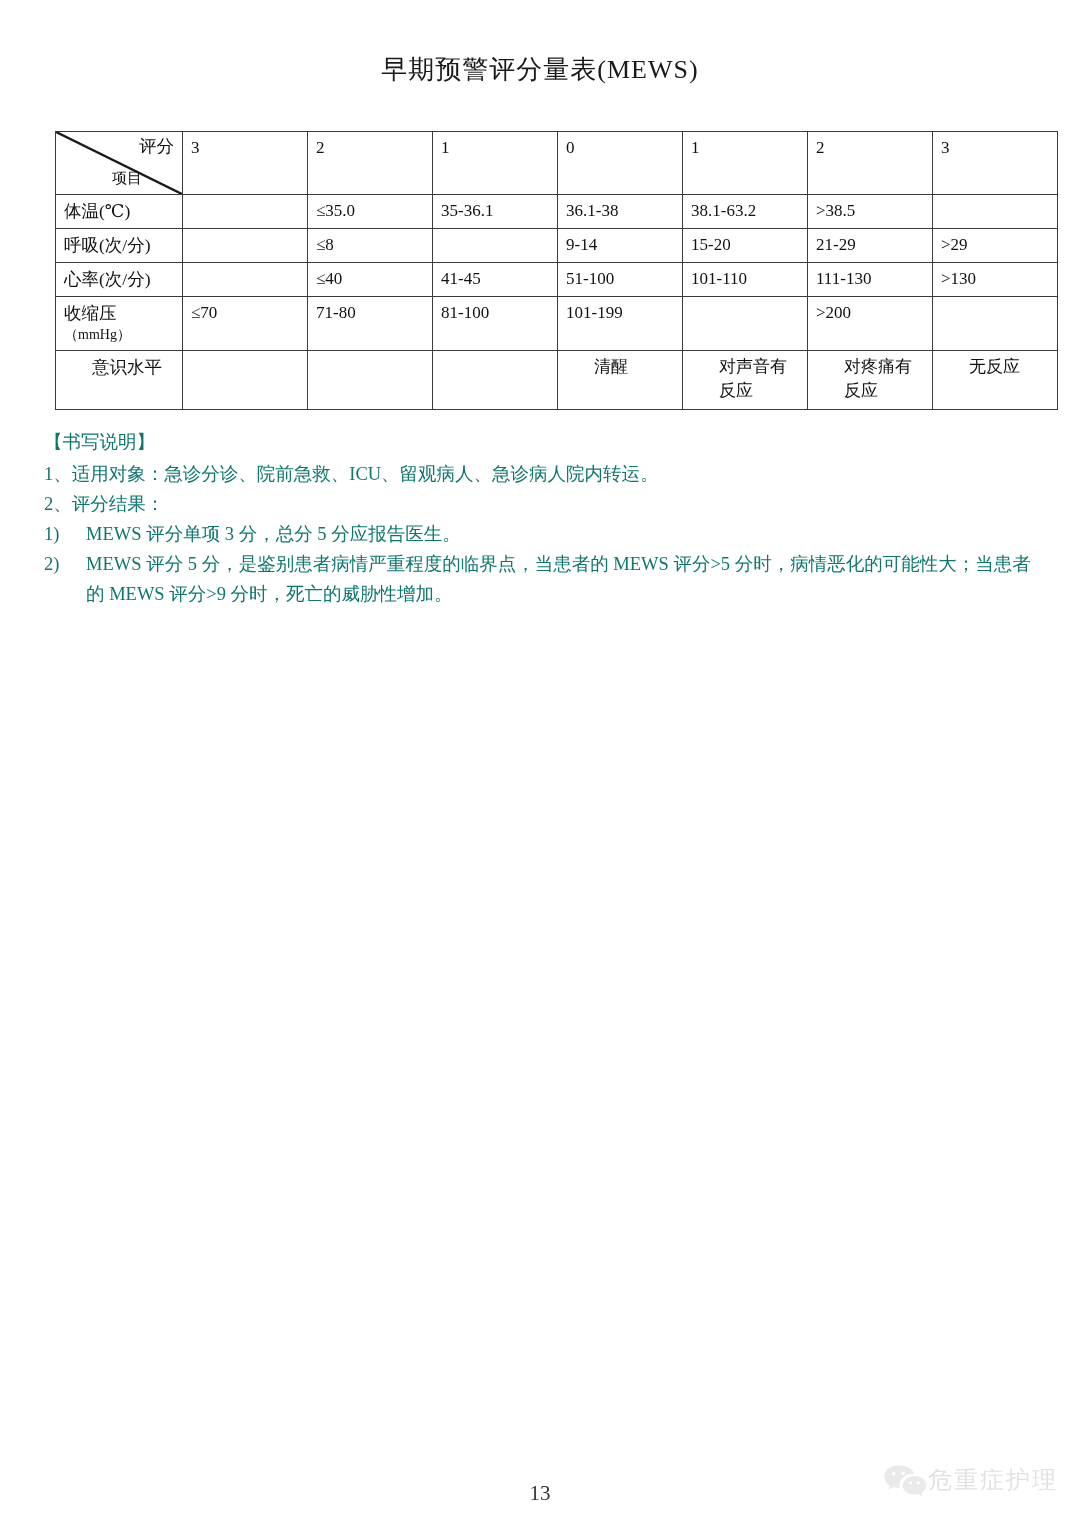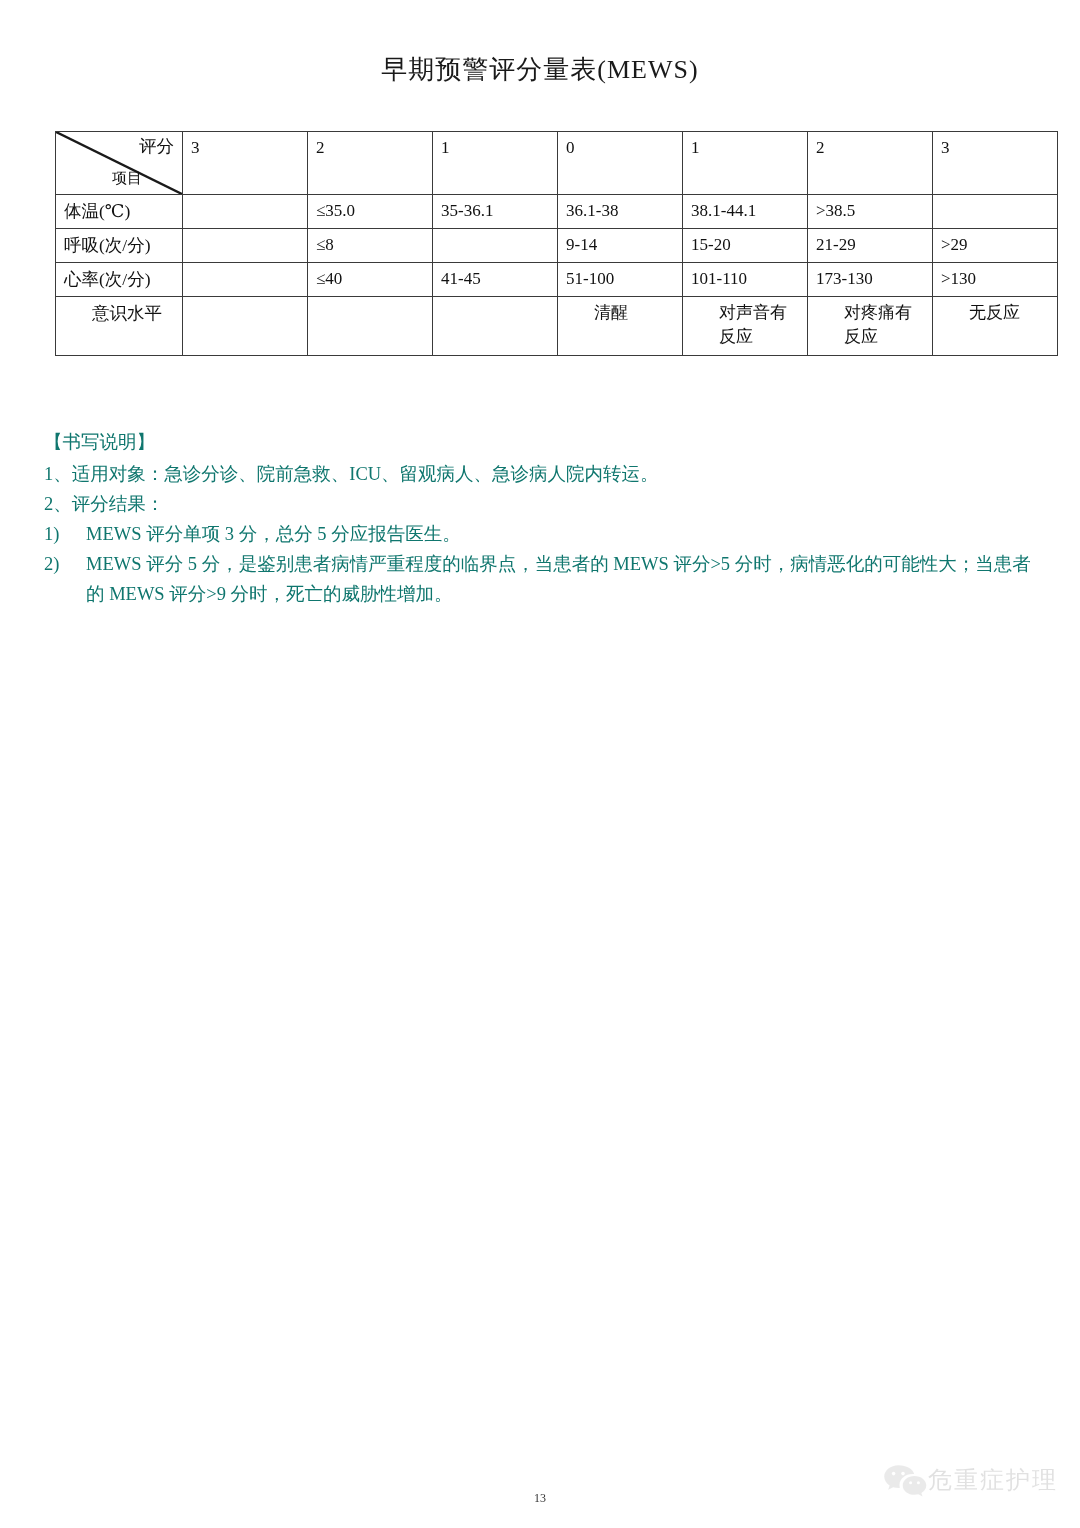--- a/index.html
+++ b/index.html
@@ -129,21 +129,21 @@
     flex: 1 1 auto;
   }
 
   
   .page-number {
     position: absolute;
     bottom: 22px;
     left: 0;
     width: 1080px;
     text-align: center;
-    font-size: 12px;
+    font-size: 21px;
     color: #333;
   }
 
   .watermark {
     position: absolute;
     right: 22px;
     bottom: 30px;
     display: flex;
     align-items: center;
     opacity: 0.42;
@@ -195,21 +195,21 @@
         <td>2</td>
         <td>3</td>
       </tr>
 
       <tr class="r-temp">
         <td class="label-cell">体温(℃)</td>
         <td></td>
         <td>≤35.0</td>
         <td>35-36.1</td>
         <td>36.1-38</td>
-        <td>38.1-44.1</td>
+        <td>38.1-63.2</td>
         <td>&gt;38.5</td>
         <td></td>
       </tr>
 
       <tr class="r-resp">
         <td class="label-cell">呼吸(次/分)</td>
         <td></td>
         <td>≤8</td>
         <td></td>
         <td>9-14</td>
@@ -218,24 +218,37 @@
         <td>&gt;29</td>
       </tr>
 
       <tr class="r-hr">
         <td class="label-cell">心率(次/分)</td>
         <td></td>
         <td>≤40</td>
         <td>41-45</td>
         <td>51-100</td>
         <td>101-110</td>
-        <td>173-130</td>
+        <td>111-130</td>
         <td>&gt;130</td>
       </tr>
 
+      <tr class="r-bp">
+        <td class="label-cell">
+          <span class="sub-line">收缩压</span>
+          <span class="sub-line unit-small">（mmHg）</span>
+        </td>
+        <td>≤70</td>
+        <td>71-80</td>
+        <td>81-100</td>
+        <td>101-199</td>
+        <td></td>
+        <td>&gt;200</td>
+        <td></td>
+      </tr>
 
       <tr class="r-con">
         <td class="label-cell">意识水平</td>
         <td></td>
         <td></td>
         <td></td>
         <td>清醒</td>
         <td>对声音有反应</td>
         <td>对疼痛有反应</td>
         <td>无反应</td>

